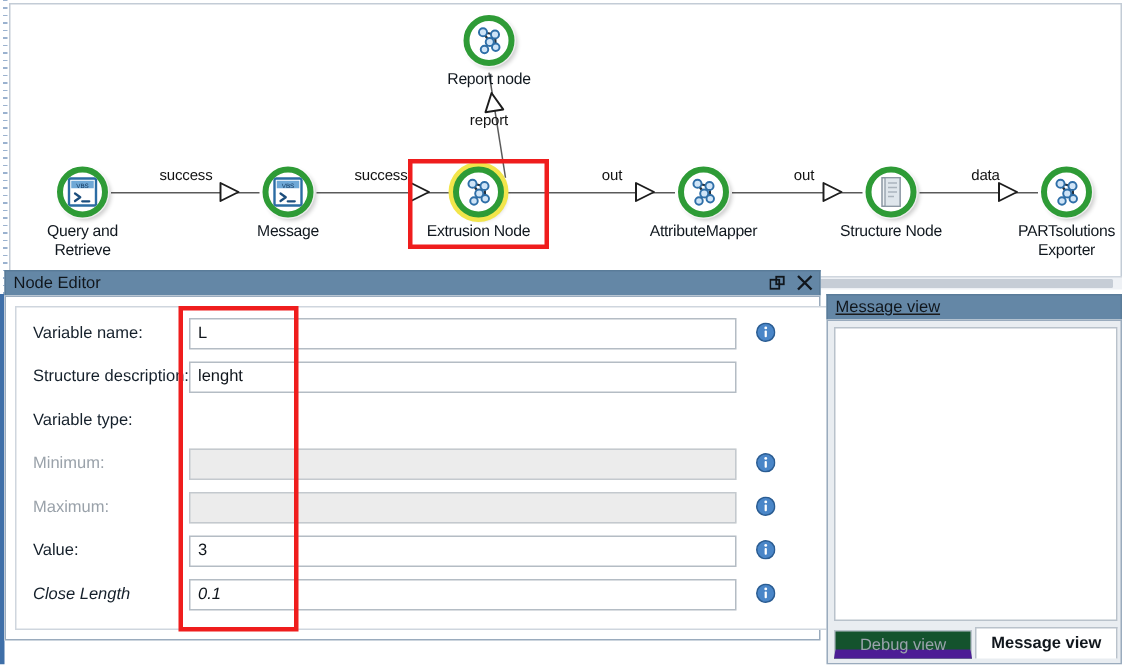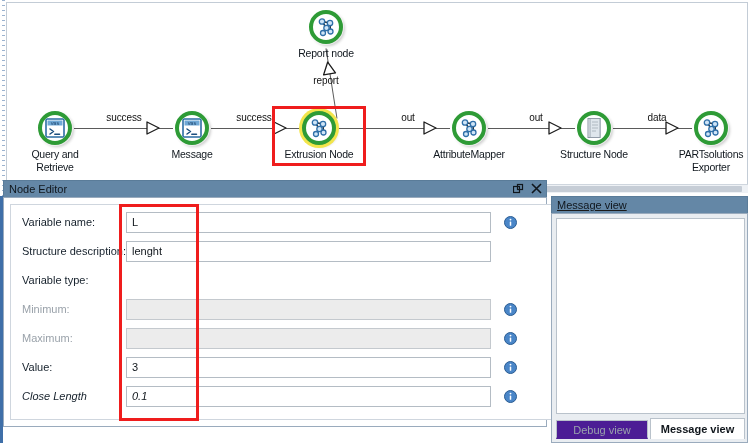--- a/index.html
+++ b/index.html
@@ -127,21 +127,21 @@
   }
   .mv-list{
     position:absolute;left:4px;top:4px;width:189px;height:196px;
     background:#ffffff;border:1px solid #b9c2cb;box-sizing:border-box;
   }
   .mv-tabs{position:absolute;left:4px;top:203px;width:189px;height:22px;display:flex;align-items:flex-end;}
   .mv-tab{
     height:19px;line-height:19px;font-size:11px;text-align:center;box-sizing:border-box;
     border:1px solid #b9c2cb;
   }
-  .mv-tab.inactive{width:92px;background:#4c1d95;color:#9aa3ac;border-bottom:2px solid #4c1d95;}
+  .mv-tab.inactive{width:92px;background:#14532d;color:#9aa3ac;border-bottom:6px solid #4c1d95;}
   .mv-tab.active{width:95px;background:#ffffff;color:#10161c;font-weight:bold;height:21px;line-height:21px;border-bottom:none;margin-left:2px;}
 </style>
 </head>
 <body>
 
 <div id="app">
 
   <div class="left-edge">
     <div class="ruler"></div>
     <div class="blue"></div>

